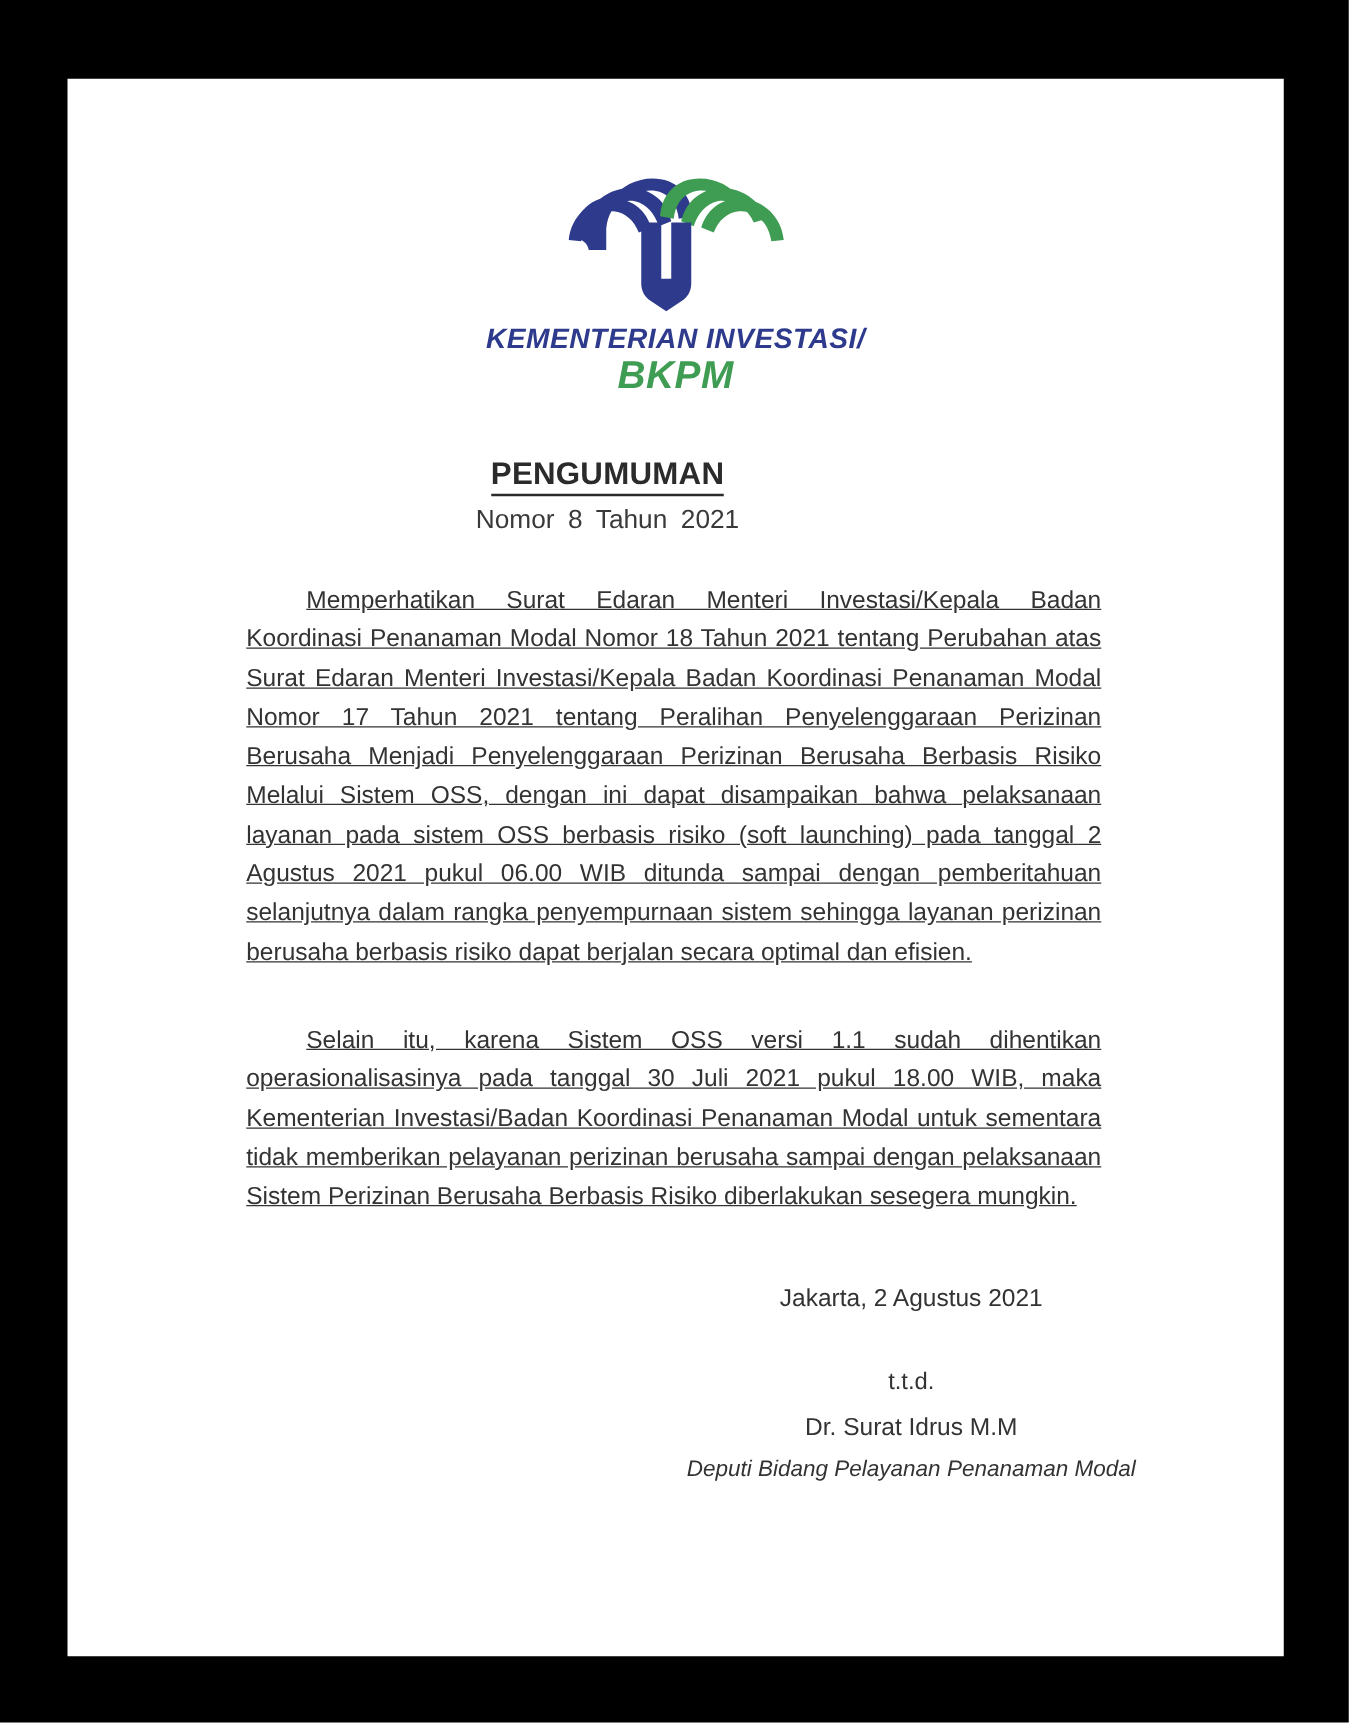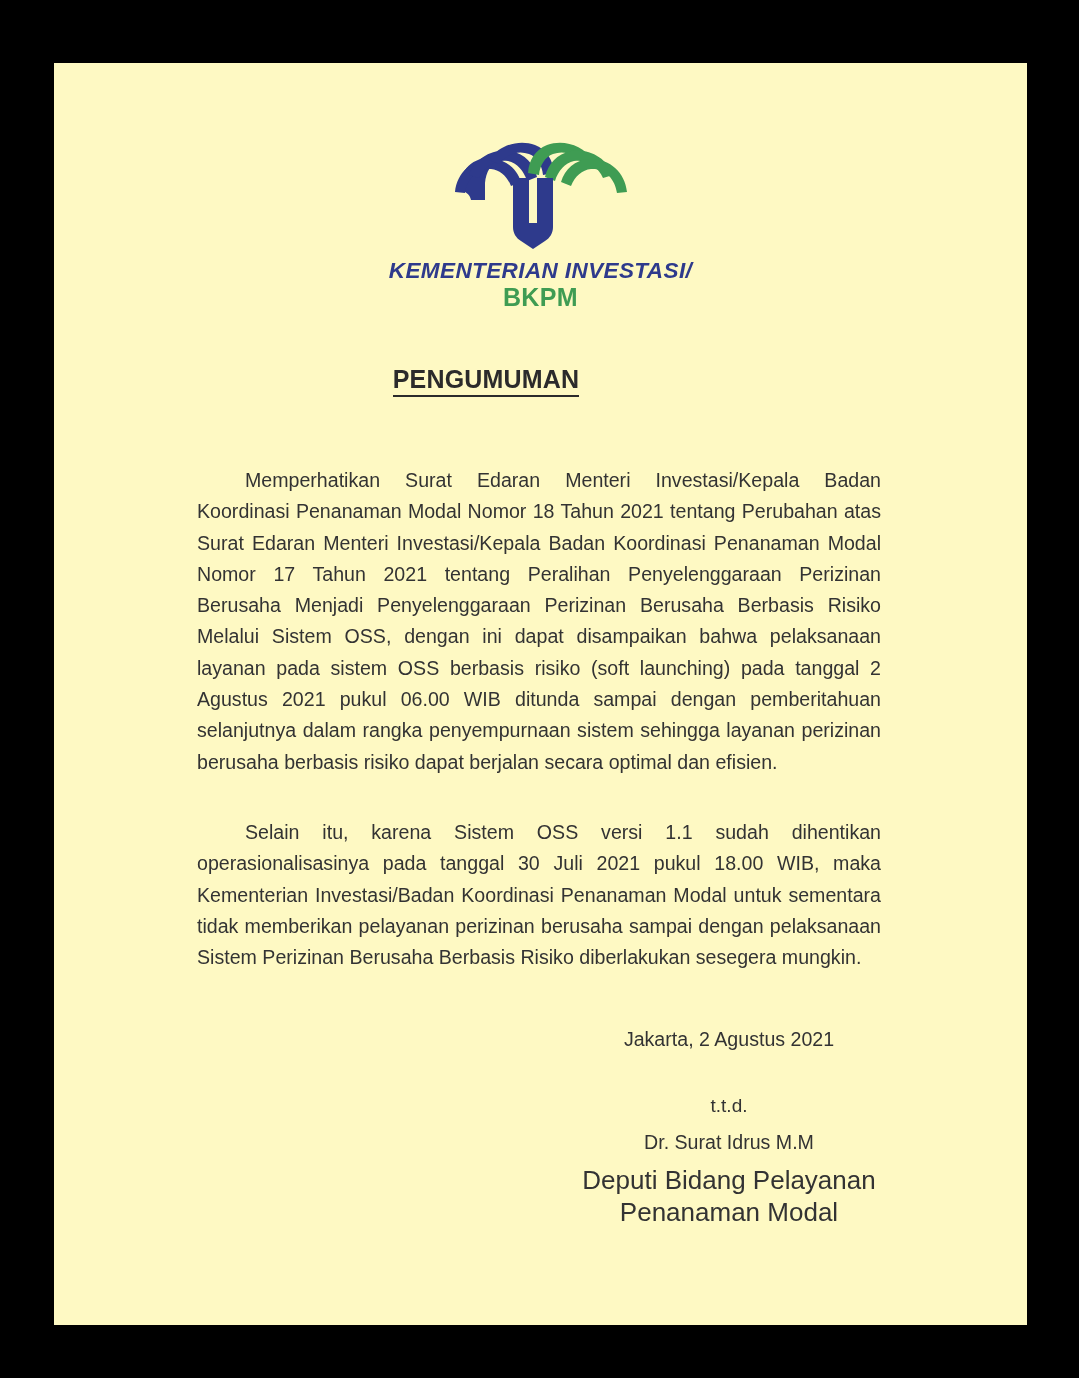--- a/index.html
+++ b/index.html
@@ -14,21 +14,21 @@
     font-family: "Liberation Sans", sans-serif;
     overflow: hidden;
   }
 
   #page {
     position: absolute;
     left: 54px;
     top: 63px;
     width: 973px;
     height: 1262px;
-    background: #fef9c3;
+    background: #ffffff;
   }
 
   
   .logo-block {
     position: absolute;
     left: 0;
     top: 0;
     width: 973px;
     padding-top: 65px;
     text-align: center;
@@ -50,21 +50,22 @@
     font-style: italic;
     font-size: 22.5px;
     letter-spacing: 0.4px;
     color: #2e3a8c;
     white-space: nowrap;
   }
   .logo-line2 {
     display: block;
     font-family: "Liberation Sans", sans-serif;
     font-weight: bold;
-    font-size: 25px;
+    font-style: italic;
+    font-size: 31px;
     letter-spacing: 0.4px;
     color: #3f9c53;
   }
 
   
   .title-block {
     position: absolute;
     left: 0;
     top: 302px;
     width: 864px;
@@ -96,20 +97,21 @@
     width: 684px;
   }
   .para {
     font-size: 19.6px;
     color: #333333;
     text-align: justify;
     text-justify: inter-word;
     line-height: 31.3px;
     text-indent: 48px;
     margin: 0;
+    text-decoration: underline;
   }
   .para + .para {
     margin-top: 39px;
   }
 
   
   .sign-block {
     position: absolute;
     left: 480px;
     top: 964px;
@@ -128,23 +130,24 @@
     line-height: 1.25;
   }
   .sign-name {
     margin-top: 12px;
     font-size: 19.6px;
     color: #333333;
     line-height: 1.25;
   }
   .sign-position {
     margin-top: 9px;
-    font-size: 26px;
-    color: #333333;
-    line-height: 1.25;
+    font-size: 18px;
+    color: #333333;
+    line-height: 1.25;
+    font-style: italic;
   }
 </style>
 </head>
 <body>
 
 <div id="page">
 
   <div class="logo-block">
 
     <svg class="logo-mark" viewBox="0 0 176 122" aria-hidden="true">
@@ -180,20 +183,21 @@
     <div class="logo-wordmark">
       <span class="logo-line1">KEMENTERIAN INVESTASI/</span>
       <span class="logo-line2">BKPM</span>
     </div>
   </div>
 
   <div class="title-block">
     <div>
       <span class="doc-title">PENGUMUMAN</span>
     </div>
+    <div class="doc-subtitle">Nomor 8 Tahun 2021</div>
   </div>
 
   <div class="body-block">
     <p class="para">Memperhatikan Surat Edaran Menteri Investasi/Kepala Badan Koordinasi Penanaman Modal Nomor 18 Tahun 2021 tentang Perubahan atas Surat Edaran Menteri Investasi/Kepala Badan Koordinasi Penanaman Modal Nomor 17 Tahun 2021 tentang Peralihan Penyelenggaraan Perizinan Berusaha Menjadi Penyelenggaraan Perizinan Berusaha Berbasis Risiko Melalui Sistem OSS, dengan ini dapat disampaikan bahwa pelaksanaan layanan pada sistem OSS berbasis risiko (soft launching) pada tanggal 2 Agustus 2021 pukul 06.00 WIB ditunda sampai dengan pemberitahuan selanjutnya dalam rangka penyempurnaan sistem sehingga layanan perizinan berusaha berbasis risiko dapat berjalan secara optimal dan efisien.</p>
     <p class="para">Selain itu, karena Sistem OSS versi 1.1 sudah dihentikan operasionalisasinya pada tanggal 30 Juli 2021 pukul 18.00 WIB, maka Kementerian Investasi/Badan Koordinasi Penanaman Modal untuk sementara tidak memberikan pelayanan perizinan berusaha sampai dengan pelaksanaan Sistem Perizinan Berusaha Berbasis Risiko diberlakukan sesegera mungkin.</p>
   </div>
 
   <div class="sign-block">
     <div class="sign-place">Jakarta, 2 Agustus 2021</div>
     <div class="sign-ttd">t.t.d.</div>

